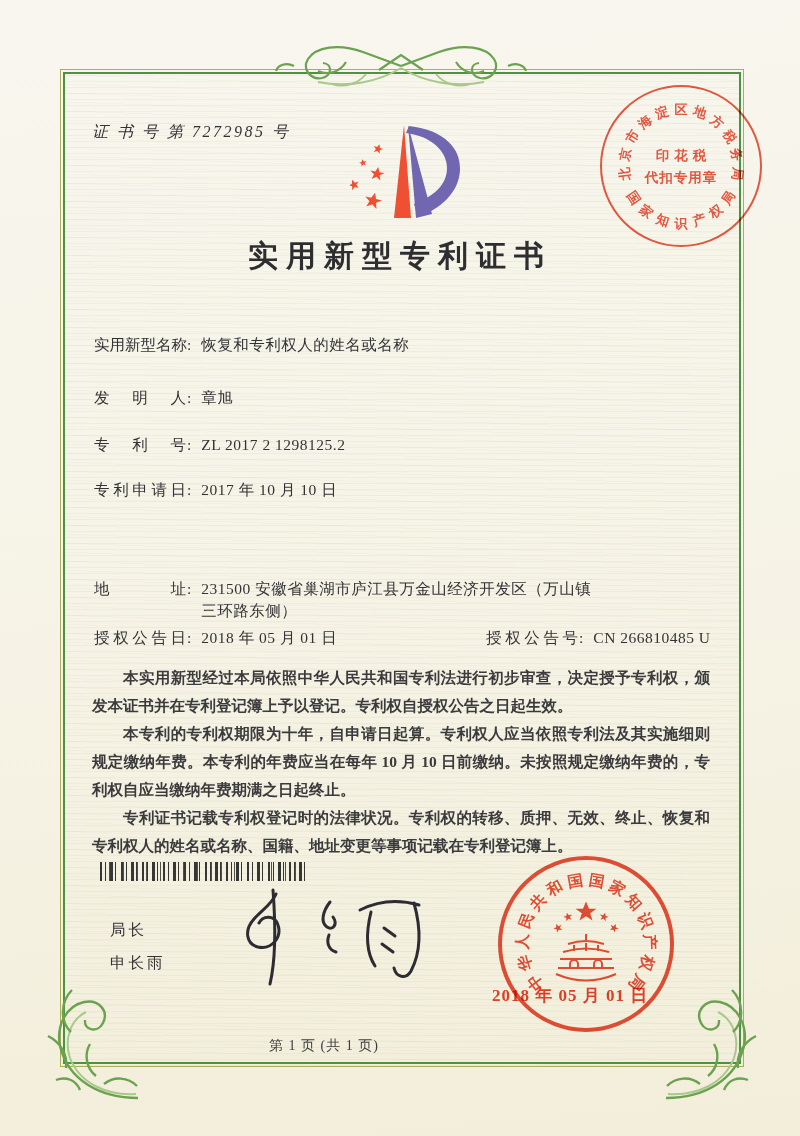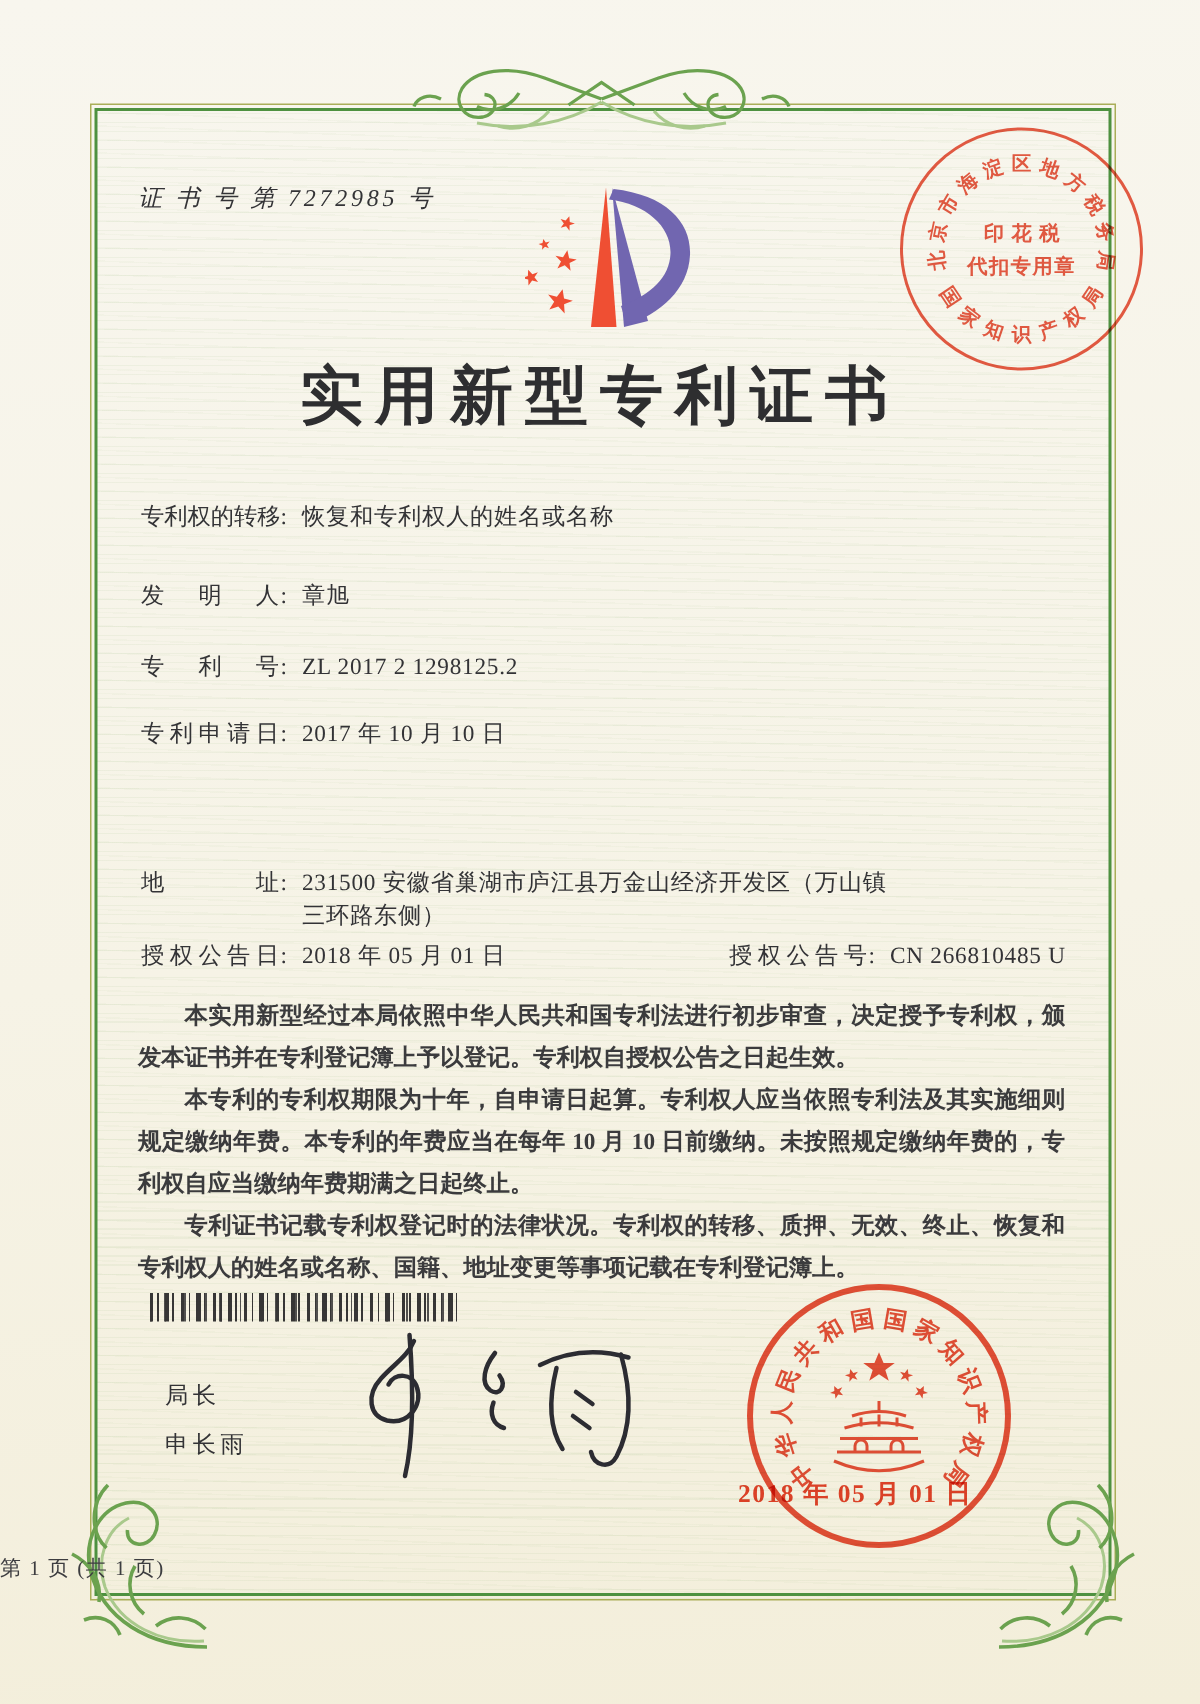--- a/index.html
+++ b/index.html
@@ -26,21 +26,21 @@
   .frame{position:absolute;left:60px;top:69px;width:682px;height:996px;
     border:1px solid var(--border-olive,#a9ae58);}
   .frame::after{content:"";position:absolute;inset:2px;border:2px solid var(--border-green,#4e9140);}
   .orn{position:absolute;}
   .orn-top{left:266px;top:38px;}
   .orn-bl{left:38px;top:984px;}
   .orn-br{left:662px;top:984px;transform:scaleX(-1);}
   .cert-no{position:absolute;left:92px;top:122px;font-size:16px;letter-spacing:2.5px;color:#333336;font-style:italic;}
   .logo{position:absolute;left:350px;top:124px;}
   .title{position:absolute;left:0;top:236px;width:800px;margin:0;text-align:center;
-    font-size:42px;font-weight:600;letter-spacing:8px;color:#2e2e30;}
+    font-size:30px;font-weight:600;letter-spacing:8px;color:#2e2e30;}
   
   .frow{position:absolute;left:94px;font-size:15.5px;line-height:22px;color:#333336;white-space:nowrap;}
   .flabel{display:inline-block;width:92px;text-align:justify;text-align-last:justify;vertical-align:top;}
   .fcolon{display:inline-block;margin:0 10px 0 1px;vertical-align:top;}
   .fval{display:inline-block;vertical-align:top;letter-spacing:.5px;white-space:normal;max-width:500px;}
   .fval span{display:block;}
   .grant-right{left:450px;margin-left:36px;}
   
   .paras{position:absolute;left:92px;top:664px;width:618px;font-size:15.5px;line-height:28px;
     text-align:justify;color:#3b3b3d;font-weight:bold;}
@@ -59,21 +59,21 @@
   .office-seal{left:498px;top:856px;width:168px;height:168px;border:4px solid var(--seal-red,#e5452c);opacity:.93;}
   .arc{position:absolute;inset:0;}
   .arc span{line-height:1;}
   .arc-tax{font-size:13px;font-weight:600;}
   .arc-office{font-size:15.5px;font-weight:700;}
   .tax-c1{position:absolute;left:0;top:60px;width:100%;text-align:center;font-size:13.5px;font-weight:600;letter-spacing:5px;text-indent:5px;}
   .tax-c2{position:absolute;left:0;top:82px;width:100%;text-align:center;font-size:13.5px;font-weight:600;letter-spacing:1px;}
   .emblem{position:absolute;left:42px;top:38px;}
   .seal-date{position:absolute;left:492px;top:984px;font-size:17px;font-weight:700;letter-spacing:1px;
     color:var(--seal-red,#e5452c);mix-blend-mode:multiply;white-space:nowrap;}
-  .footer{position:absolute;left:0;top:1037px;width:648px;text-align:left;font-size:14px;
+  .footer{position:absolute;left:0;top:1037px;width:648px;text-align:center;font-size:14px;
     letter-spacing:1px;color:#3d3d40;}
 </style>
 </head>
 <body>
 
 <div class="page">
 
   <div class="frame"></div>
 
   <svg class="orn orn-top" width="270" height="58" viewBox="0 0 270 58">
@@ -155,21 +155,21 @@
         <span style="position: absolute; left: 50%; top: 50%; transform: translate(-50%, -50%) rotate(-37.3333deg) translateY(57px);">权</span>
         <span style="position: absolute; left: 50%; top: 50%; transform: translate(-50%, -50%) rotate(-56deg) translateY(57px);">局</span>
       </div>
     <div class="tax-c1">印花税</div>
     <div class="tax-c2">代扣专用章</div>
   </div>
 
   <h1 class="title">实用新型专利证书</h1>
 
   <div class="frow" style="top:334px">
-    <span class="flabel">专利权的转移</span><span class="fcolon">:</span><span class="fval"><span>恢复和专利权人的姓名或名称</span></span>
+    <span class="flabel">实用新型名称</span><span class="fcolon">:</span><span class="fval"><span>恢复和专利权人的姓名或名称</span></span>
   </div>
   <div class="frow" style="top:387px">
     <span class="flabel">发明人</span><span class="fcolon">:</span><span class="fval"><span>章旭</span></span>
   </div>
   <div class="frow" style="top:434px">
     <span class="flabel">专利号</span><span class="fcolon">:</span><span class="fval"><span>ZL 2017 2 1298125.2</span></span>
   </div>
   <div class="frow" style="top:479px">
     <span class="flabel">专利申请日</span><span class="fcolon">:</span><span class="fval"><span>2017 年 10 月 10 日</span></span>
   </div>

